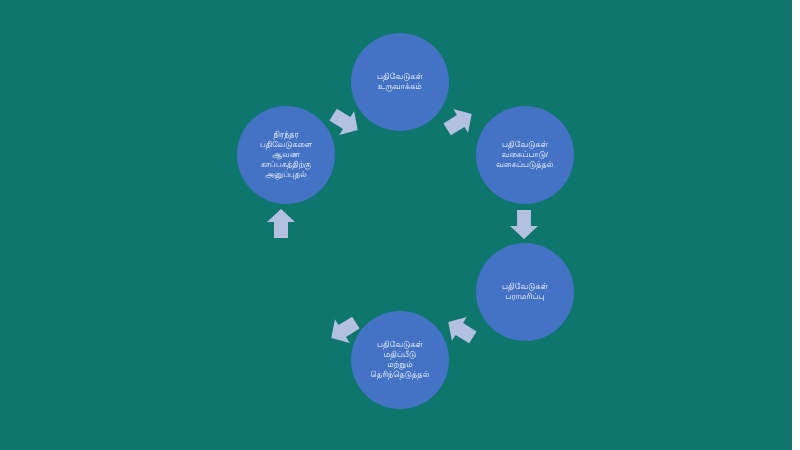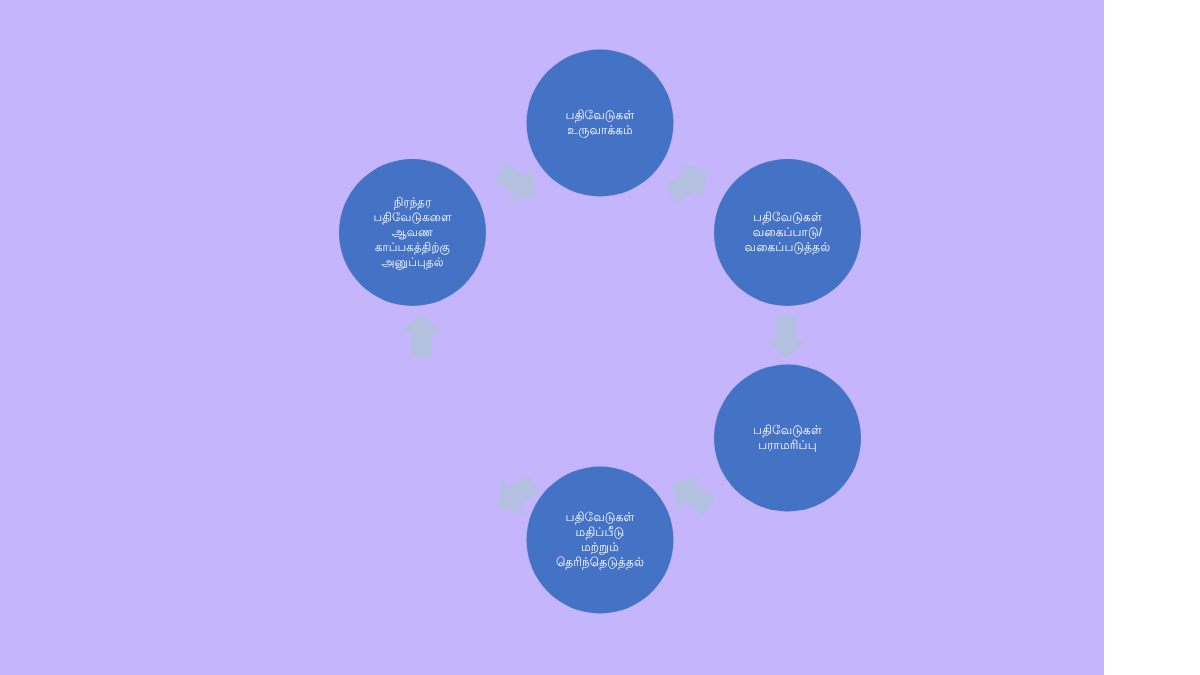--- a/index.html
+++ b/index.html
@@ -9,23 +9,23 @@
   }
   body {
     width: 800px;
     height: 450px;
     overflow: hidden;
     font-family: "Liberation Sans", sans-serif;
   }
 
   #diagram {
     position: relative;
-    width: 736px;
+    width: 792px;
     height: 450px;
-    background: #c4b5fd;
+    background: #0f766e;
     text-decoration: underline;
   }
 
   .cycle-stage {
     position: absolute;
     left: 0;
     top: 0;
     width: 800px;
     height: 450px;
   }
@@ -59,21 +59,21 @@
     display: block;
     width: 100%;
   }
 
   
   .node-1 { left: 400px; top: 82px; }    
   .node-2 { left: 525px; top: 155px; }   
   .node-3 { left: 525px; top: 292px; }   
   .node-4 { left: 400px; top: 360px; }   
   .node-5 { left: 281px; top: 292px; }   
-  .node-6 { left: 275px; top: 155px; justify-content: center; }   
+  .node-6 { left: 286px; top: 155px; justify-content: center; }   
 
   .node-5 .node-label { font-size: 7.6px; line-height: 1.22; }
   .node-6 .node-label { font-size: 7.8px; line-height: 1.26; }
 
   
   .arrow {
     position: absolute;
     width: 34px;
     height: 34px;
     margin-left: -17px;

